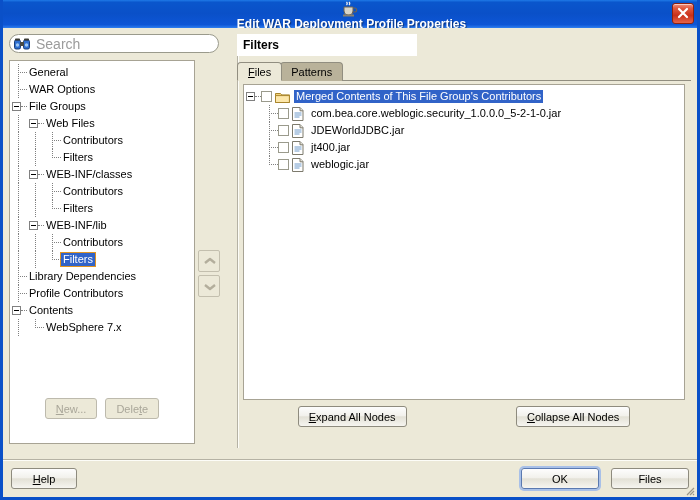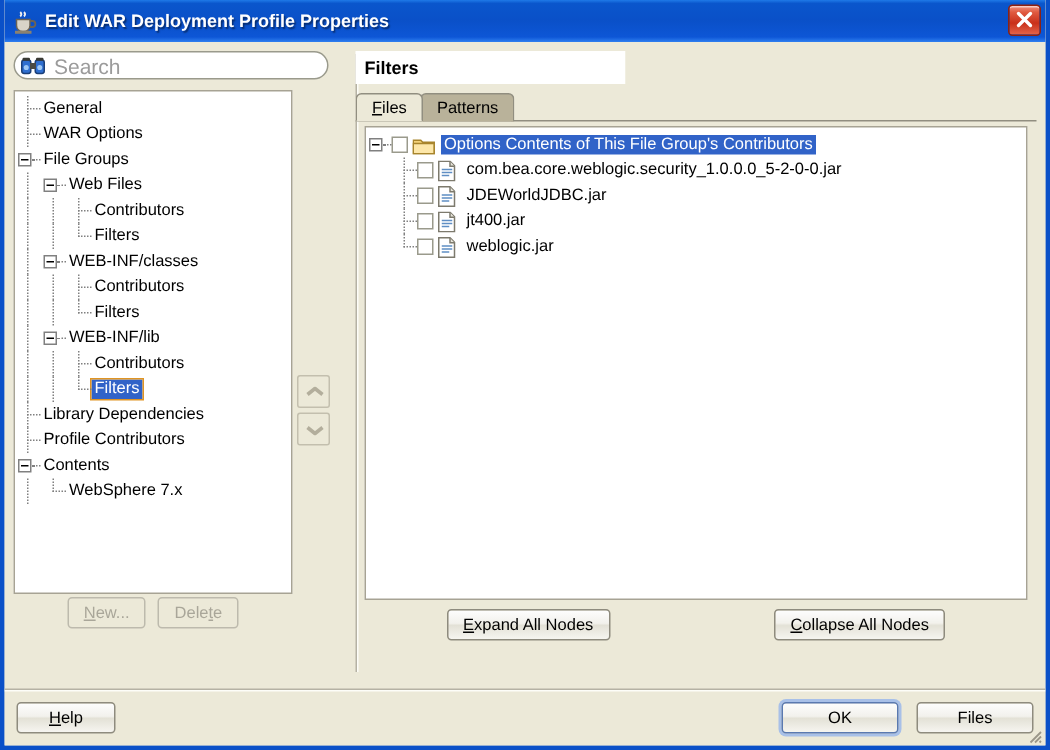--- a/index.html
+++ b/index.html
@@ -18,20 +18,21 @@
     position: relative;
     overflow: hidden;
   }
   
   .titlebar {
     height: 28px;
     background: linear-gradient(180deg,#1f7ae8 0%,#0a56cc 8%,#0a50c8 48%,#0d56d6 88%,#2f7ff0 100%);
     display: flex; align-items: center;
     padding: 0 2px 0 5px;
     position: relative;
+    flex-direction: column;
   }
   .title-icon {
     width: 17px; height: 17px; margin-right: 5px;
     position: relative; flex: none;
   }
   .title-text {
     color: #fff; font-weight: bold; font-size: 12px;
     text-shadow: 1px 1px 1px rgba(0,0,0,.45);
     white-space: nowrap;
   }
@@ -59,21 +60,21 @@
     display:flex; align-items:center;
     padding-left:4px;
   }
   .binoc { width:16px; height:12px; position:relative; flex:none; margin-right:6px; }
   .search-ph { color:#9b9b9b; font-size:14px; }
 
   .vsep { position:absolute; left:228px; top:2px; width:2px; height:412px;
           border-left:1px solid #b5b2a4; border-right:1px solid #fdfdf8; }
 
   .tree-panel {
-    position:absolute; left:0; top:26px; width:186px; height:336px;
+    position:absolute; left:0; top:26px; width:186px; height:384px;
     background:#fff; border:1px solid #a7a394;
     overflow:hidden; padding:3px 0 0 0;
   }
   .row { height:17px; display:flex; align-items:center; white-space:nowrap; position:relative; }
   .row .lbl { font-size:11px; color:#000; padding:0 2px; line-height:13px; }
   .row.sel .lbl { background:#3163c8; color:#fff; outline:1px solid #e09422; }
 
   
   .cell { width:17px; height:17px; flex:none; position:relative; }
   .vline::before { content:""; position:absolute; left:8px; top:0; bottom:0;
@@ -327,32 +328,32 @@
       <div class="file-panel" id="file-tree">
           <div class="frow sel">
             <span class="cell tog-line">
               <span class="tog"></span>
             </span>
             <span class="chk"></span>
             <span class="folder"><svg width="15" height="12" viewBox="0 0 15 12">
                 <path d="M0.5 2.5 h5 l1.3 1.4 h7.7 v7.6 h-14 z" fill="#f3d27a" stroke="#a8852c"></path>
                 <path d="M0.5 4.6 h13.9 v6.9 h-13.9 z" fill="#fde7a9" stroke="#a8852c"></path>
               </svg></span>
-            <span class="ftext">Options Contents of This File Group's Contributors</span>
+            <span class="ftext">Merged Contents of This File Group's Contributors</span>
           </div>
           <div class="frow">
             <span class="cell"></span>
             <span class="cell tee"></span>
             <span class="chk"></span>
             <span class="doc"><svg width="12" height="14" viewBox="0 0 12 14">
                 <path d="M0.5 0.5 h7.5 l3 3 v10 h-10.5 z" fill="#fff" stroke="#7d7a6d"></path>
                 <path d="M8 0.6 v3.2 h3" fill="#e6e4da" stroke="#7d7a6d"></path>
                 <path d="M2.5 6 h7 M2.5 8 h7 M2.5 10 h5" stroke="#5f8ec4" stroke-width="0.9"></path>
               </svg></span>
-            <span class="ftext">com.bea.core.weblogic.security_1.0.0.0_5-2-0-0.jar</span>
+            <span class="ftext">com.bea.core.weblogic.security_1.0.0.0_5-2-1-0.jar</span>
           </div>
           <div class="frow">
             <span class="cell"></span>
             <span class="cell tee"></span>
             <span class="chk"></span>
             <span class="doc"><svg width="12" height="14" viewBox="0 0 12 14">
                 <path d="M0.5 0.5 h7.5 l3 3 v10 h-10.5 z" fill="#fff" stroke="#7d7a6d"></path>
                 <path d="M8 0.6 v3.2 h3" fill="#e6e4da" stroke="#7d7a6d"></path>
                 <path d="M2.5 6 h7 M2.5 8 h7 M2.5 10 h5" stroke="#5f8ec4" stroke-width="0.9"></path>
               </svg></span>

